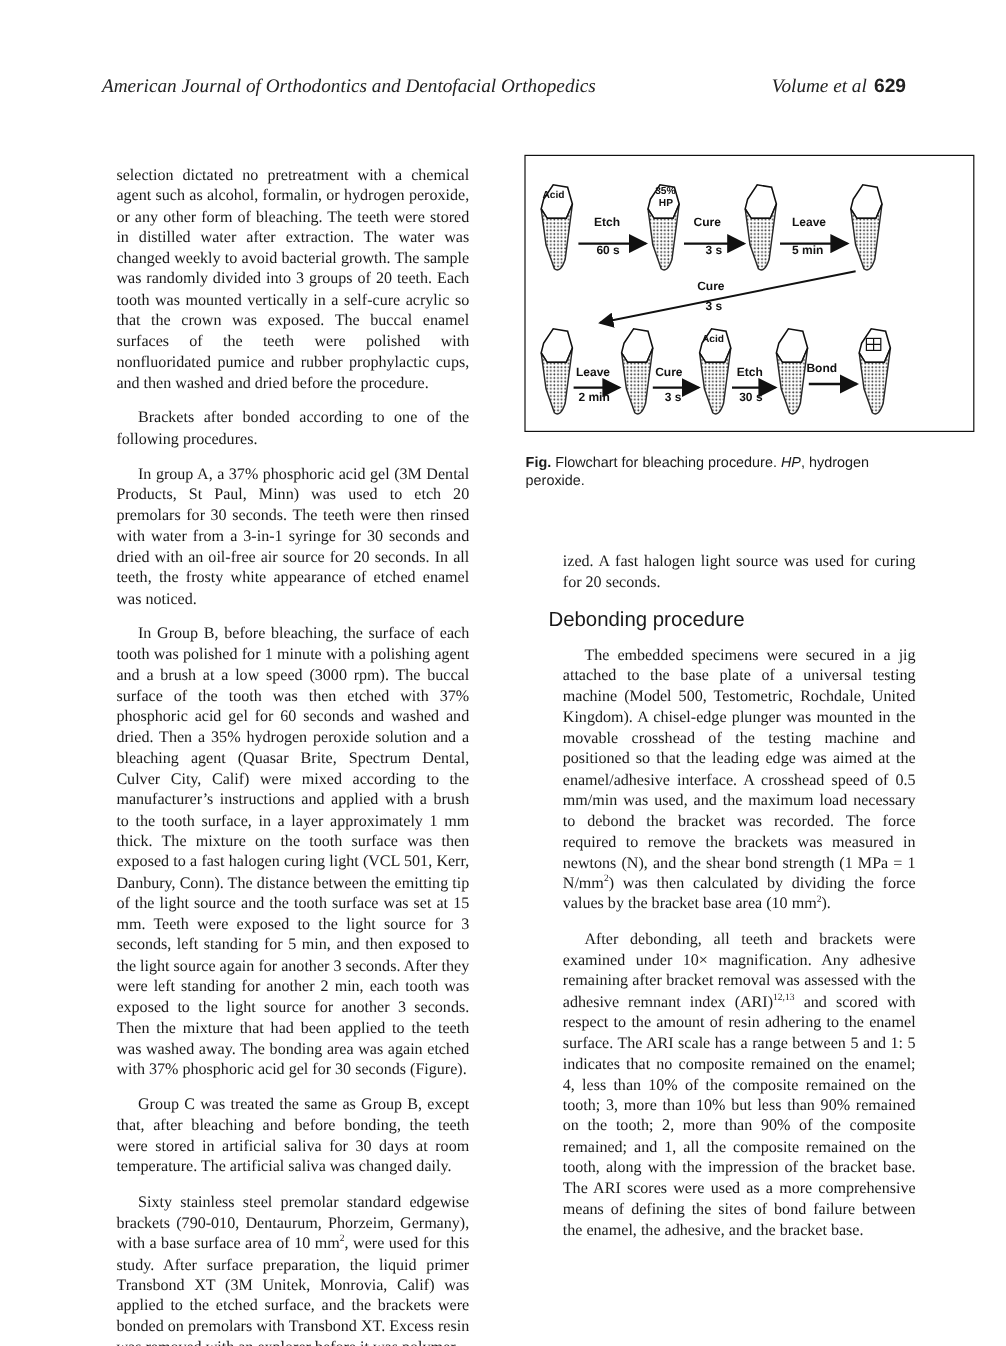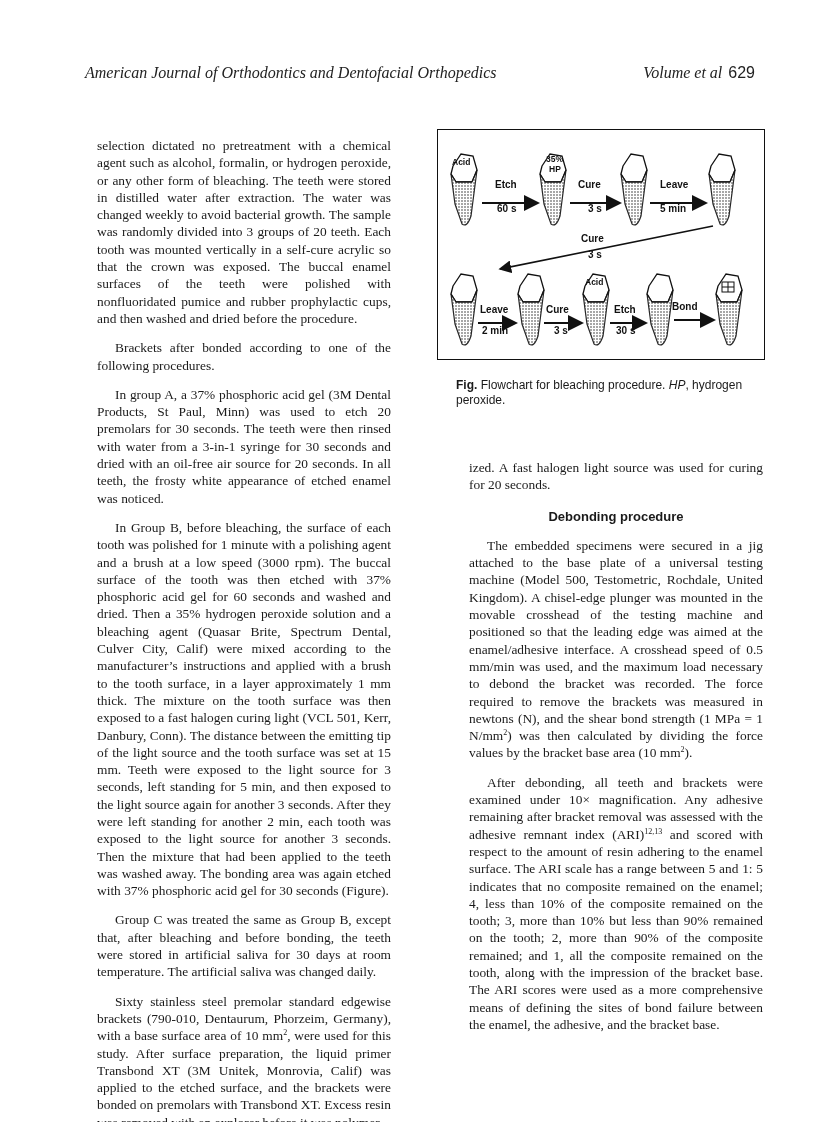--- a/index.html
+++ b/index.html
@@ -1,29 +1,29 @@
 <!DOCTYPE html>
 <html><head>
   <meta charset="utf-8">
   <style>
     html, body { margin: 0; padding: 0; background: #ffffff; }
     body { width: 838px; height: 1122px; position: relative; overflow: hidden; color: #1a1a1a; }
     .runhead { position: absolute; top: 66px; left: 85px; width: 670px; font-family: "Liberation Serif", serif; font-style: italic; font-size: 16px; line-height: 13px; color: #222; }
     .runhead .right { position: absolute; right: 0; top: 0; }
-    .runhead .page-num { font-family: "Liberation Sans", sans-serif; font-style: normal; font-weight: normal; margin-left: 6px; }
+    .runhead .page-num { font-family: "Liberation Sans", sans-serif; font-style: normal; font-weight: bold; margin-left: 6px; }
     .col { position: absolute; font-family: "Liberation Serif", serif; font-size: 13.4px; line-height: 17.3px; text-align: justify; }
     .col p { margin: 12px; }
     .col p.indent { text-indent: 18px; }
     .col-left { left: 85px; top: 125px; width: 318px; }
     .col-right { left: 457px; top: 447px; width: 318px; }
-    .heading { font-family: "Liberation Sans", sans-serif; font-weight: bold; font-size: 13px; margin: 14px 0 8px 0 !important; text-align: center; }
+    .heading { font-family: "Liberation Sans", sans-serif; font-weight: normal; font-size: 17px; margin: 14px 0 8px 0 !important; text-align: left; }
     sup { font-size: 8px; line-height: 0; vertical-align: super; }
-    .figure { position: absolute; left: 437px; top: 129px; width: 328px; height: 231px; border: 1.3px solid #111; box-sizing: border-box; }
+    .figure { position: absolute; left: 437px; top: 129px; width: 375px; height: 231px; border: 1.3px solid #111; box-sizing: border-box; }
     .figure svg { position: absolute; left: 0; top: 0; }
-    .caption { position: absolute; left: 438px; top: 378px; width: 318px; font-family: "Liberation Sans", sans-serif; font-size: 12px; line-height: 15px; margin-left: 18px; }
+    .caption { position: absolute; left: 438px; top: 378px; width: 318px; font-family: "Liberation Sans", sans-serif; font-size: 12px; line-height: 15px; }
     .caption .fig-label { font-weight: bold; }
     .lbl { font-family: "Liberation Sans", sans-serif; font-weight: bold; font-size: 10px; fill: #111; }
     .tlbl { font-family: "Liberation Sans", sans-serif; font-weight: bold; font-size: 8.5px; fill: #111; }
   </style>
 </head>
 <body>
 
 <div class="runhead">
   <div>American Journal of Orthodontics and Dentofacial Orthopedics</div>
   <div class="right">

